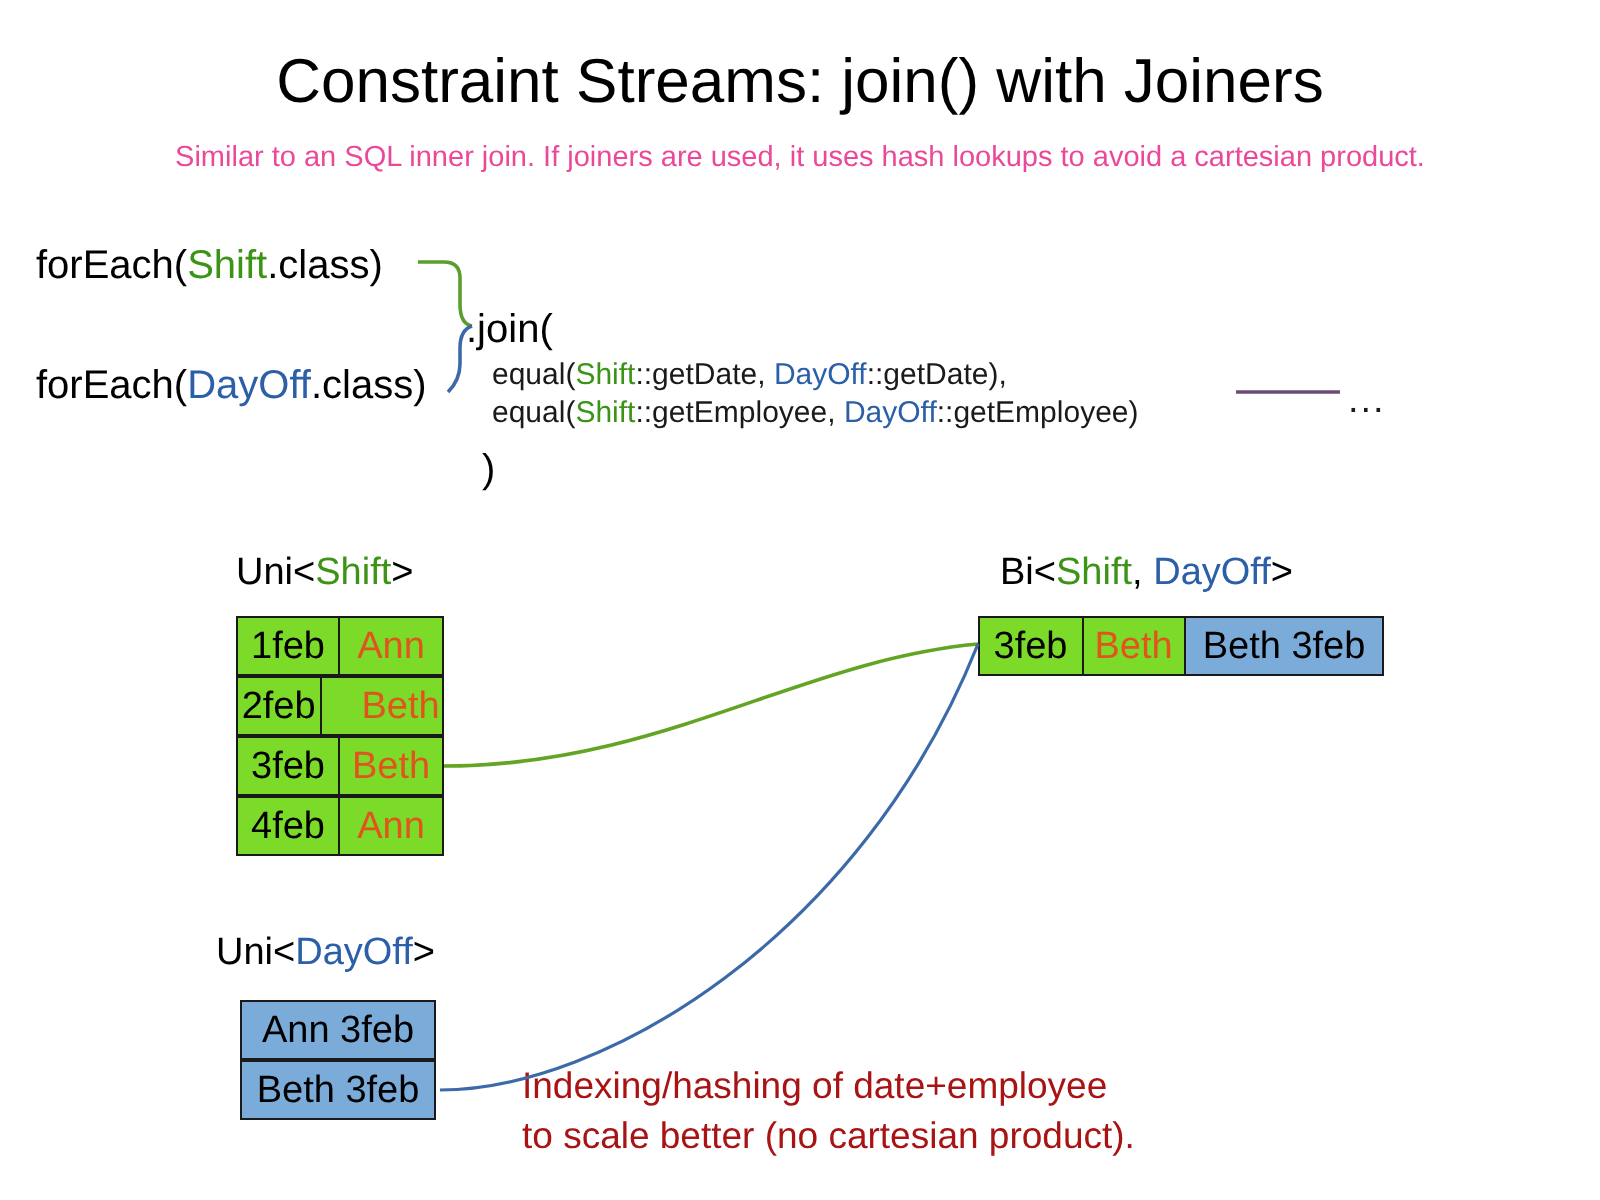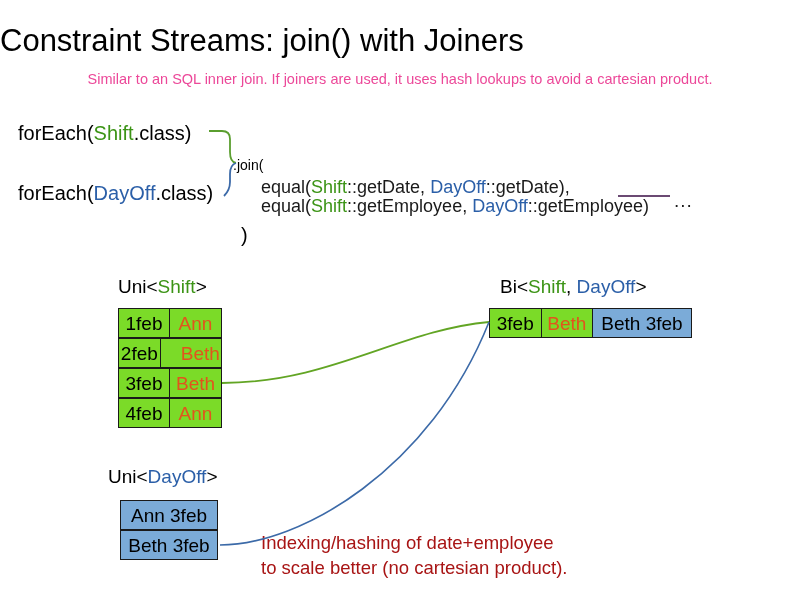--- a/index.html
+++ b/index.html
@@ -22,21 +22,21 @@
     width: 800px;
     height: 600px;
   }
 
   
   .title {
     position: absolute;
     top: 22px;
     left: 0;
     width: 800px;
-    text-align: left;
+    text-align: center;
     font-size: 31px;
     font-weight: 400;
     line-height: 38px;
     letter-spacing: 0px;
     color: #000000;
     white-space: nowrap;
   }
   .subtitle {
     position: absolute;
     top: 69px;
@@ -57,29 +57,29 @@
     color: #000000;
     white-space: nowrap;
   }
   .code-foreach-shift  { left: 18px;  top: 120px; text-align: center; }
   .code-foreach-dayoff { left: 18px;  top: 180px; }
 
   .code-join {
     position: absolute;
     left: 233px;
     top: 152px;
-    font-size: 14px;
+    font-size: 20px;
     line-height: 26px;
     white-space: nowrap;
     color: #000000;
   }
   .code-equal {
     position: absolute;
-    left: 261px;
-    font-size: 18px;
+    left: 246px;
+    font-size: 15px;
     line-height: 19px;
     white-space: nowrap;
     color: #1a1a1a;
   }
   .code-equal-1 { top: 178px; }
   .code-equal-2 { top: 197px; }
   .code-close {
     position: absolute;
     left: 241px;
     top: 222px;

